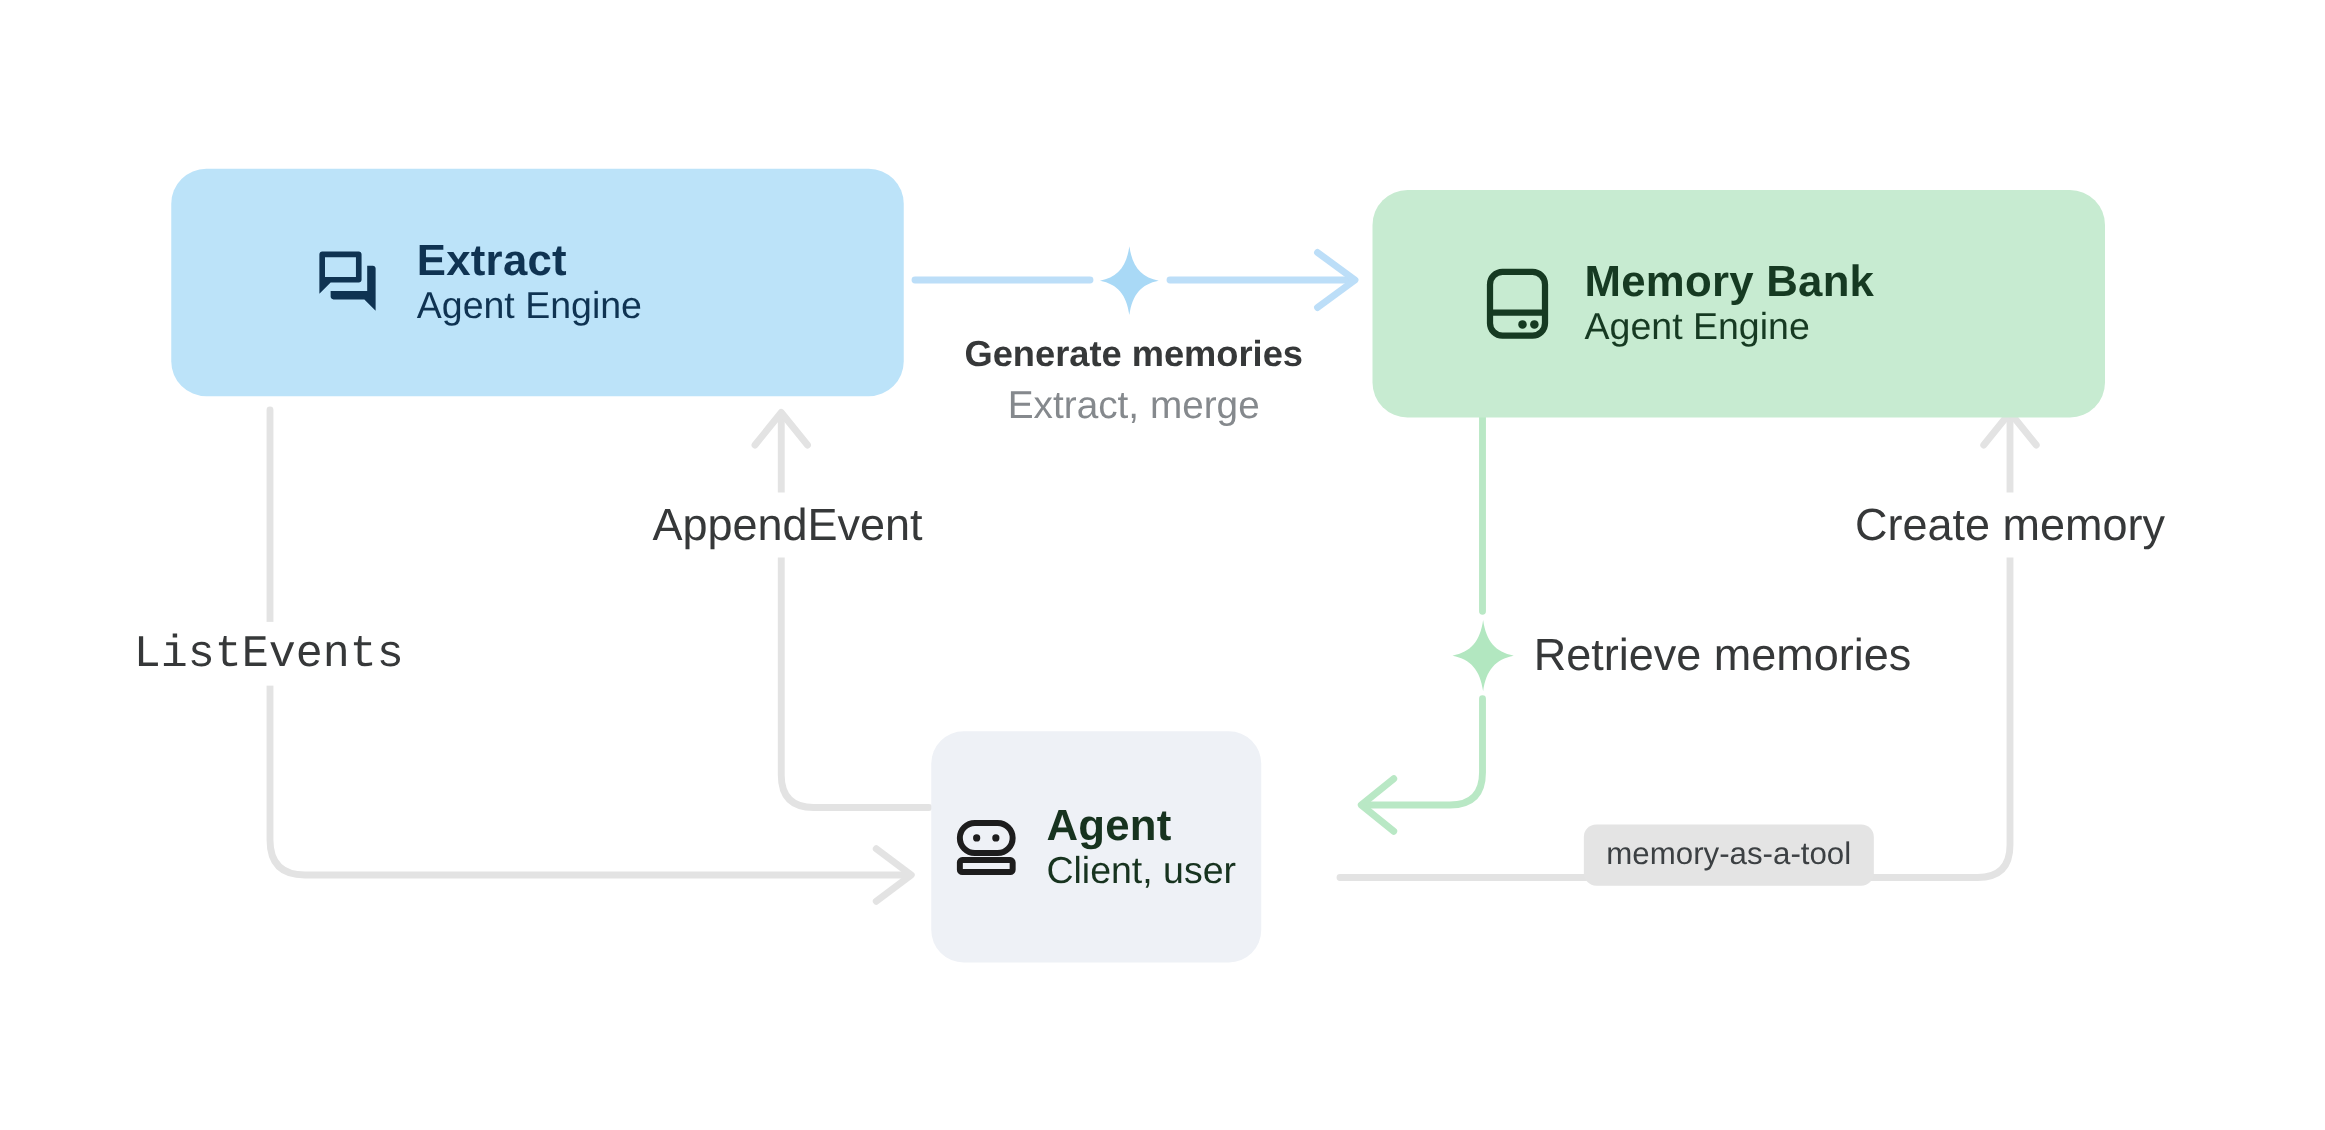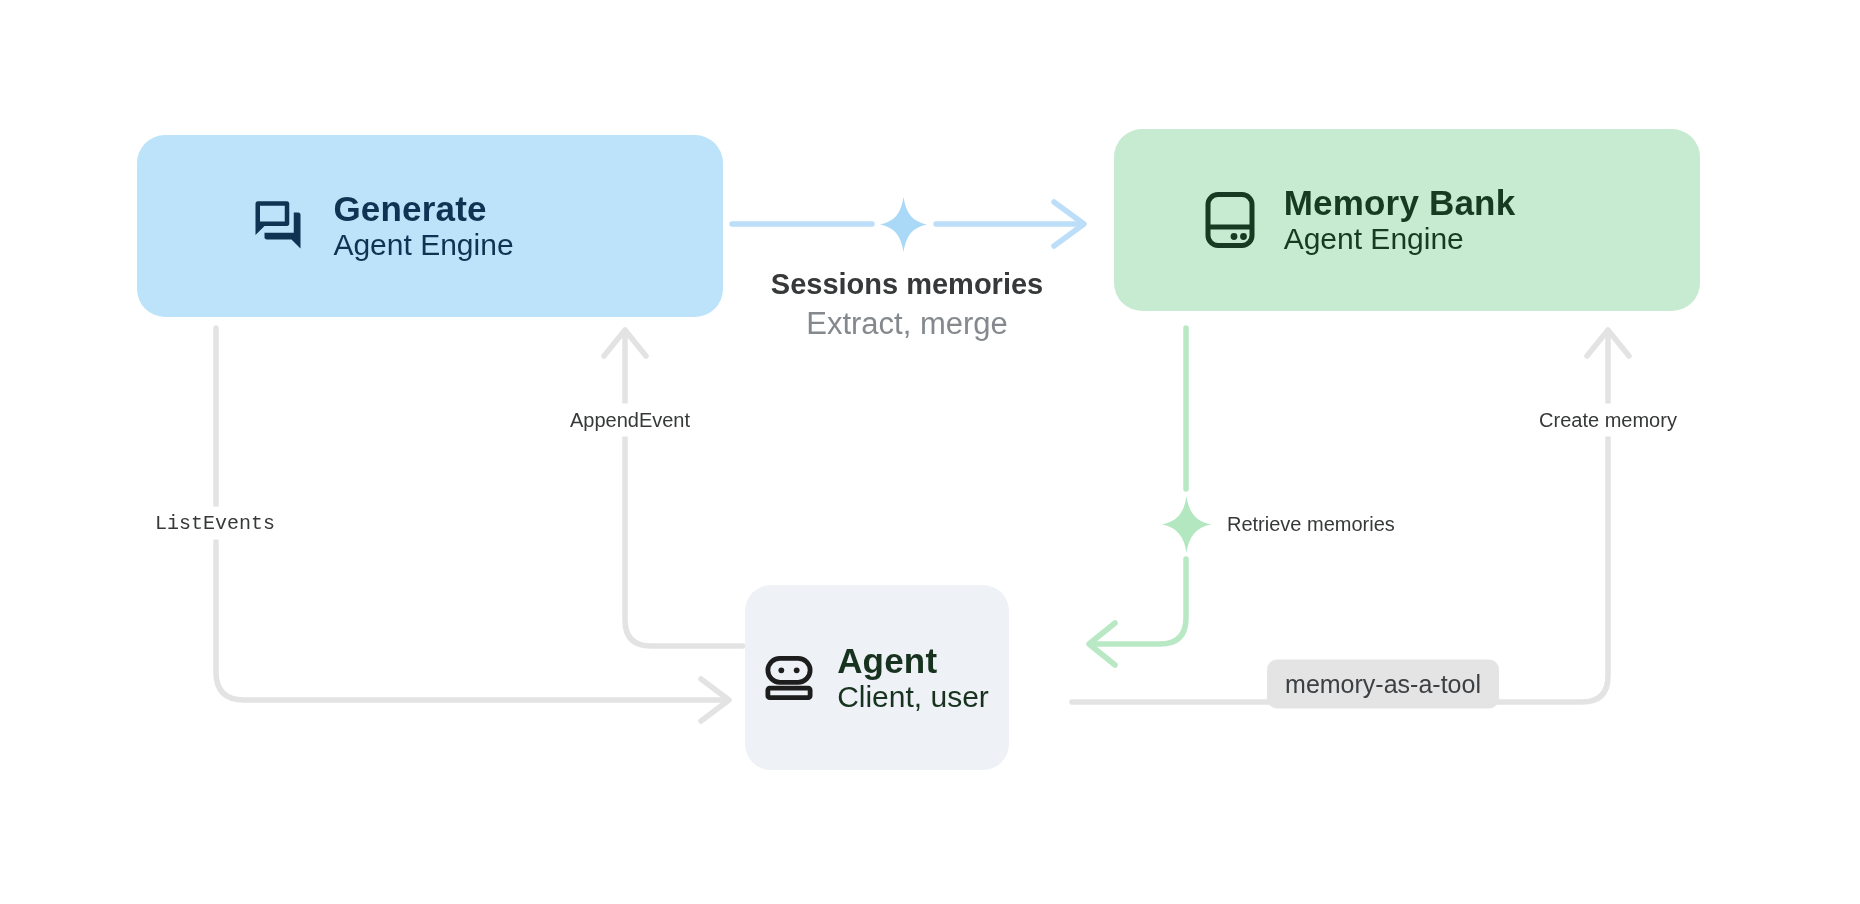--- a/index.html
+++ b/index.html
@@ -18,34 +18,34 @@
   .edge{fill:none;stroke-width:5.5;stroke-linecap:round;stroke-linejoin:round;}
   .edge.gray{stroke:var(--gray-line);}
   .edge.green{stroke:var(--green-line);}
   .edge.blue{stroke:var(--blue-line);}
   .sparkle-blue{fill:var(--blue-sparkle);}
   .sparkle-green{fill:var(--green-sparkle);}
 
   .node{position:absolute;display:flex;align-items:center;justify-content:center;gap:28px;}
   .node.big{width:586px;height:182px;border-radius:28px;padding-right:95px;box-sizing:border-box;}
   #node-sessions{left:137px;top:135px;background:var(--blue-box);color:var(--navy-text);}
-  #node-memory-bank{left:1098px;top:129px;background:var(--green-box);color:var(--dark-green-text);margin-left:16px;}
+  #node-memory-bank{left:1098px;top:152px;background:var(--green-box);color:var(--dark-green-text);}
   #node-agent{left:745px;top:585px;width:264px;height:185px;border-radius:26px;
     background:var(--agent-box);color:var(--agent-text);gap:24px;}
   .node-text{display:flex;flex-direction:column;}
   .node-title{font-size:35px;font-weight:700;line-height:1.12;letter-spacing:.2px;}
   .node-sub{font-size:30px;font-weight:400;line-height:1.15;}
   .node-icon{flex:0 0 auto;display:block;}
   #node-sessions .node-icon{fill:var(--navy-text);}
   #node-memory-bank .node-icon{stroke:var(--dark-green-text);}
   #node-memory-bank .node-icon .dot{fill:var(--dark-green-text);stroke:none;}
   #node-agent .node-icon{stroke:var(--icon-black);}
   #node-agent .node-icon .dot{fill:var(--icon-black);stroke:none;}
 
-  .edge-label{position:absolute;transform:translate(-50%,-50%);font-size:20px;color:var(--label-dark);
+  .edge-label{position:absolute;transform:translate(-50%,-50%);font-size:36px;color:var(--label-dark);
     white-space:nowrap;}
   .edge-label.masked{background:var(--canvas-bg);padding:5px 9px;}
   #label-generate{font-size:29px;font-weight:700;}
   #label-extract{font-size:31px;color:var(--label-gray);font-weight:400;}
   #label-retrieve{transform:translate(0,-50%);}
   .badge{position:absolute;transform:translate(-50%,-50%);background:var(--badge-bg);
     color:var(--badge-text);font-size:25px;padding:10px 18px;border-radius:10px;white-space:nowrap;}
 </style>
 </head>
 <body>
@@ -71,21 +71,21 @@
 
     <path class="sparkle-blue" transform="translate(880,197) scale(0.47,0.55)" d="M50 0 C55 30 70 45 100 50 C70 55 55 70 50 100 C45 70 30 55 0 50 C30 45 45 30 50 0 Z"></path>
     <path class="sparkle-green" transform="translate(1162,496) scale(0.49,0.57)" d="M50 0 C55 30 70 45 100 50 C70 55 55 70 50 100 C45 70 30 55 0 50 C30 45 45 30 50 0 Z"></path>
   </svg>
 
   <div class="node big" id="node-sessions">
     <svg class="node-icon" width="54" height="54" viewBox="0 -960 960 960">
       <path d="M280-240q-17 0-28.5-11.5T240-280v-80h520v-360h80q17 0 28.5 11.5T880-680v600L720-240H280Zm-200-80v-560q0-17 11.5-28.5T120-920h520q17 0 28.5 11.5T680-880v360q0 17-11.5 28.5T640-480H240L80-320Zm520-240v-280H160v280h440Z"></path>
     </svg>
     <div class="node-text">
-      <span class="node-title">Generate</span>
+      <span class="node-title">Extract</span>
       <span class="node-sub">Agent Engine</span>
     </div>
   </div>
 
   <div class="node big" id="node-memory-bank">
     <svg class="node-icon" width="52" height="58" viewBox="0 0 52 58" fill="none">
       <rect x="4" y="3.5" width="44" height="51" rx="10" stroke-width="5"></rect>
       <line x1="4" y1="36" x2="48" y2="36" stroke-width="5"></line>
       <circle class="dot" cx="30" cy="45.5" r="3.4"></circle>
       <circle class="dot" cx="39.5" cy="45.5" r="3.4"></circle>
@@ -102,21 +102,21 @@
       <circle class="dot" cx="17" cy="15" r="3"></circle>
       <circle class="dot" cx="33" cy="15" r="3"></circle>
       <rect x="3" y="33.5" width="44" height="10" rx="2" stroke-width="5"></rect>
     </svg>
     <div class="node-text">
       <span class="node-title">Agent</span>
       <span class="node-sub">Client, user</span>
     </div>
   </div>
 
-  <div class="edge-label" id="label-generate" style="left:907px;top:284px;">Sessions memories</div>
+  <div class="edge-label" id="label-generate" style="left:907px;top:284px;">Generate memories</div>
   <div class="edge-label" id="label-extract" style="left:907px;top:324px;">Extract, merge</div>
   <div class="edge-label masked" id="label-append-event" style="left:630px;top:420px;">AppendEvent</div>
   <div class="edge-label masked" id="label-list-events" style="left:215px;top:523px;font-family:Liberation Mono, monospace;">ListEvents</div>
   <div class="edge-label" id="label-retrieve" style="left:1227px;top:524px;">Retrieve memories</div>
   <div class="edge-label masked" id="label-create-memory" style="left:1608px;top:420px;">Create memory</div>
   <div class="badge" id="badge-memory-as-a-tool" style="left:1383px;top:684px;">memory-as-a-tool</div>
 
 </div>
 
 </body></html>

